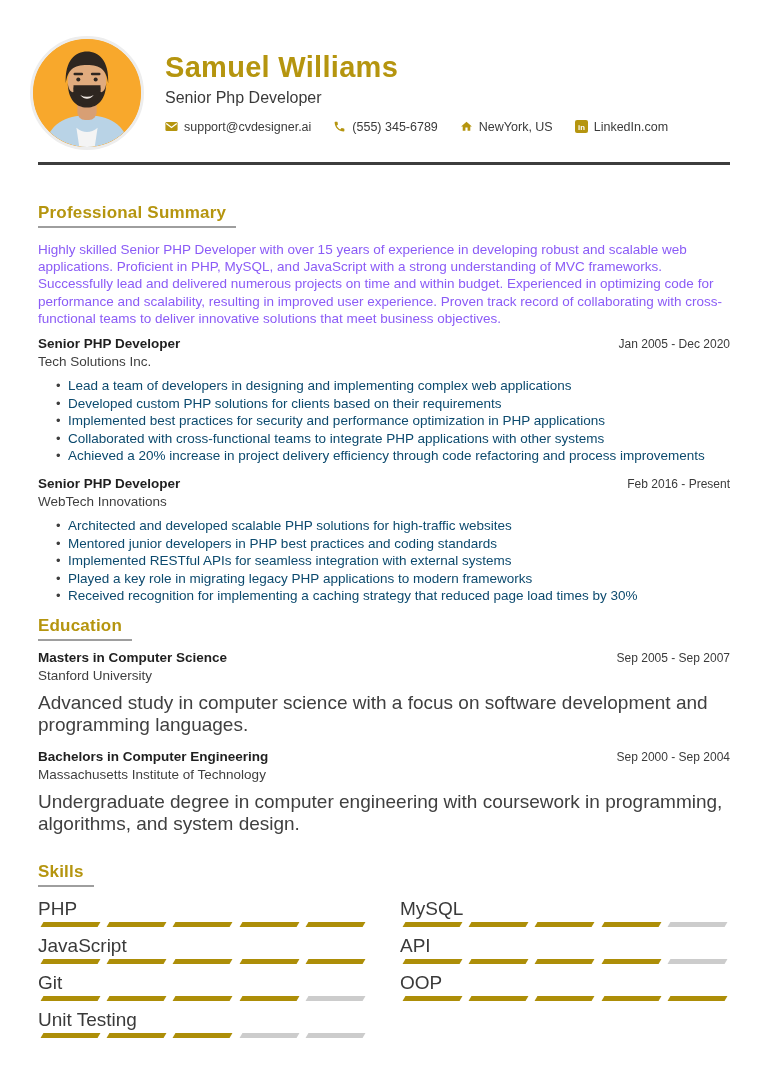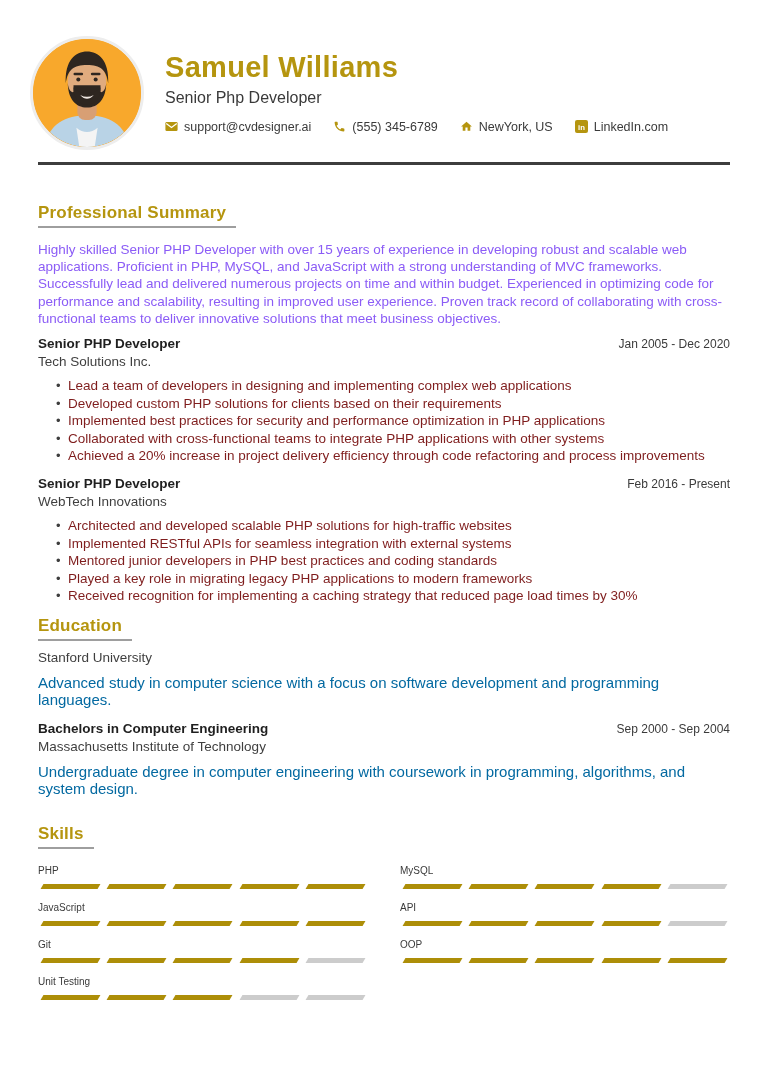--- a/index.html
+++ b/index.html
@@ -44,40 +44,40 @@
 
   .experience-section .section-heading { margin-top: 26px; }
   .job { margin-top: 9px; }
   .entry-head { display: flex; justify-content: space-between; align-items: baseline; }
   .entry-title { font-size: 13.5px; font-weight: 700; color: #1f1f1f; }
   .entry-date { font-size: 12px; color: #3b3b3b; white-space: nowrap; }
   .entry-sub { font-size: 13.5px; color: #3f3f3f; margin-top: 3px; }
   .bullets { list-style: none; margin: 8px 0 11px 0; }
   .bullets li {
     position: relative; padding-left: 30px;
-    font-size: 13.5px; line-height: 17.6px; color: #7f1d1d;
+    font-size: 13.5px; line-height: 17.6px; color: #0c4a6e;
   }
   .bullets li::before {
     content: "\2022"; position: absolute; left: 18px; top: 0;
     color: #3d3d3d; font-size: 13px;
   }
 
   .education-section .section-heading { }
   .edu { margin-top: 9px; }
-  .edu-desc { font-size: 15px; color: #0369a1; margin-top: 9px; margin-bottom: 13px; }
+  .edu-desc { font-size: 19px; color: #404040; margin-top: 9px; margin-bottom: 13px; }
 
   .skills-section .section-heading { margin-top: 14px; }
   .skills-grid {
     margin-top: 13px;
     display: grid; grid-template-columns: 1fr 1fr;
     column-gap: 32px; row-gap: 0;
     grid-auto-flow: row;
   }
   .skill { margin-bottom: 10px; }
-  .skill-name { font-size: 10px; color: #3a3a3a; line-height: 17px; margin-bottom: 5px; }
+  .skill-name { font-size: 19px; color: #3a3a3a; line-height: 17px; margin-bottom: 5px; }
   .skill-bar { display: flex; gap: 9px; height: 5px; padding: 0 4px; }
   .skill-seg { flex: 1 1 0; transform: skewX(-30deg); background: #cccccc; }
   .skill-seg.filled { background: #ad8e08; }
 </style>
 </head>
 <body>
 
 <div class="page">
 
   <div class="header">
@@ -181,33 +181,37 @@
   </div>
 
   <div class="job">
     <div class="entry-head">
       <span class="entry-title">Senior PHP Developer</span>
       <span class="entry-date">Feb 2016 - Present</span>
     </div>
     <div class="entry-sub">WebTech Innovations</div>
     <ul class="bullets">
             <li>Architected and developed scalable PHP solutions for high-traffic websites</li>
+            <li>Mentored junior developers in PHP best practices and coding standards</li>
             <li>Implemented RESTful APIs for seamless integration with external systems</li>
-            <li>Mentored junior developers in PHP best practices and coding standards</li>
             <li>Played a key role in migrating legacy PHP applications to modern frameworks</li>
             <li>Received recognition for implementing a caching strategy that reduced page load times by 30%</li>
           </ul>
   </div>
 </div>
   </div>
 
   <div class="education-section">
     <div><span class="section-heading">Education</span></div>
     <div id="education-items">
   <div class="edu">
+    <div class="entry-head">
+      <span class="entry-title">Masters in Computer Science</span>
+      <span class="entry-date">Sep 2005 - Sep 2007</span>
+    </div>
     <div class="entry-sub">Stanford University</div>
     <div class="edu-desc">Advanced study in computer science with a focus on software development and programming languages.</div>
   </div>
 
   <div class="edu">
     <div class="entry-head">
       <span class="entry-title">Bachelors in Computer Engineering</span>
       <span class="entry-date">Sep 2000 - Sep 2004</span>
     </div>
     <div class="entry-sub">Massachusetts Institute of Technology</div>

